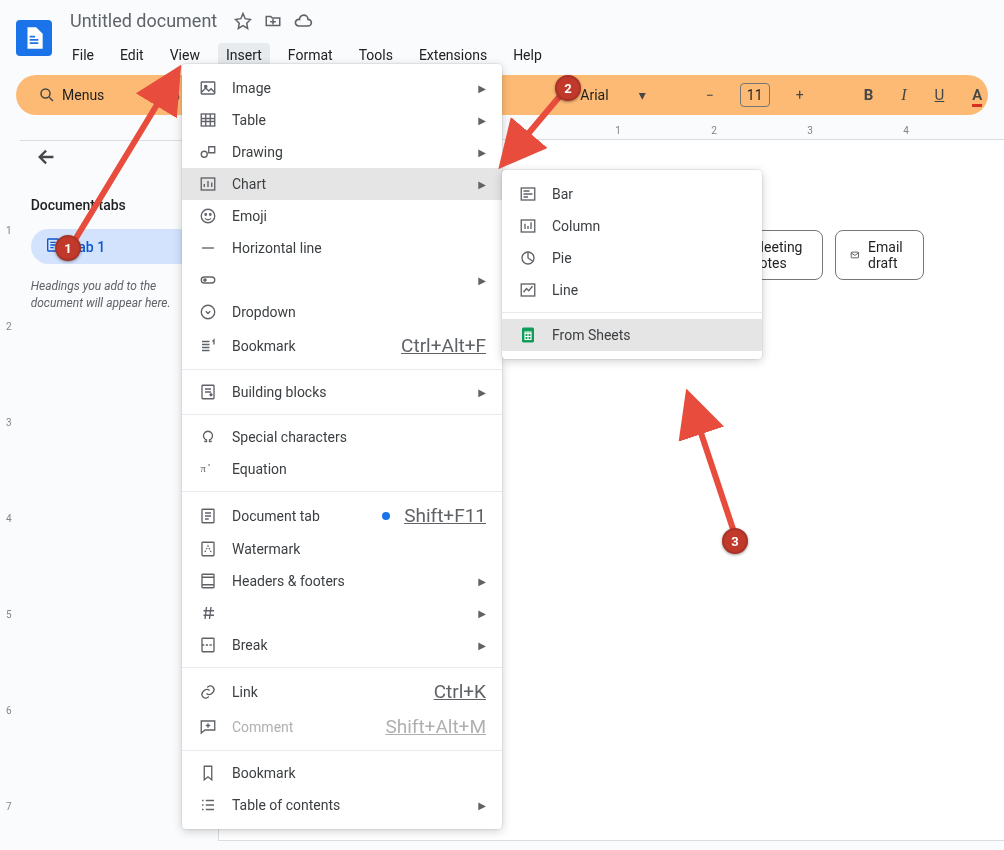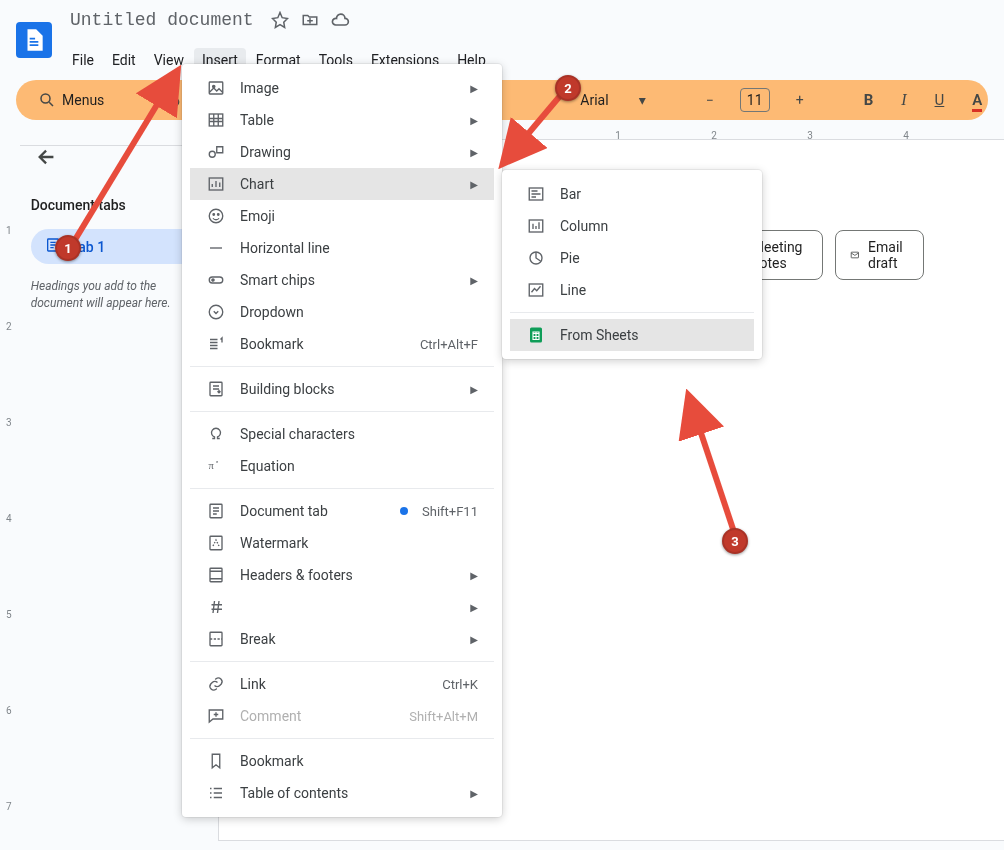--- a/index.html
+++ b/index.html
@@ -6,23 +6,23 @@
   html, body { margin: 0; padding: 0; font-family: "Google Sans", Roboto, Arial, sans-serif; font-size: 14px; color: #1f1f1f; background: #f9fbfd; }
   .app { width: 1004px; height: 850px; position: relative; overflow: hidden; }
 
   
   .header { padding: 8px 16px 0 16px; }
   .header-top { display: flex; align-items: center; gap: 12px; }
   .doc-icon { width: 36px; height: 36px; background: #1a73e8; border-radius: 4px; position: relative; display:flex; align-items:center; justify-content:center;}
   .doc-icon svg { width: 26px; height: 26px; fill: white; }
   .title-area { display:flex; flex-direction:column; }
   .title-row { display:flex; align-items:center; gap:10px; }
-  .doc-title { font-size: 18px; color: #5f6368; padding: 2px 6px; border-radius: 4px; font-family: Liberation Mono, monospace; }
+  .doc-title { font-size: 18px; color: #5f6368; padding: 2px 6px; border-radius: 4px; }
   .title-icon { width: 20px; height: 20px; color: #5f6368; display:flex; align-items:center; justify-content:center; cursor:pointer;}
-  .menu-bar { display:flex; gap:2px; margin-top:16px; }
+  .menu-bar { display:flex; gap:10px; margin-top:10px; }
   .menu-item { padding: 4px 8px; font-size: 14px; color:#202124; border-radius:4px; cursor:pointer; }
   .menu-item.active { background:#e8ebee; }
 
   
   .toolbar { margin: 8px 16px; background:#fdba74; border-radius: 24px; height: 40px; display:flex; align-items:center; padding: 0 10px; gap:24px; }
   .pill { display:flex; align-items:center; gap:6px; padding: 6px 12px; background:transparent; border-radius: 18px; cursor:pointer; }
   .ticon { width:20px; height:20px; color:#444746; display:flex; align-items:center; justify-content:center; cursor:pointer; border-radius: 6px; padding: 2px;}
   .ticon.box { border: 1px solid #747775; border-radius:4px; padding: 0 6px; height:24px; min-width:30px; font-size:14px; color:#1f1f1f; align-items:center; justify-content:center;}
   .font-name { font-size:14px; color:#1f1f1f; padding:0 4px;}
   .sep { width:1px; height:20px; background:#c7c7c7; margin:0 4px;}
@@ -46,26 +46,26 @@
   .tab-chip { display:flex; align-items:center; gap:10px; background:#d3e3fd; border-radius: 20px; padding:8px 14px; width: 180px; font-size:14px; color:#0b57d0; font-weight:500;}
   .tab-chip .chip-icon { color:#0b57d0; }
   .side-hint { font-size:12px; color:#5f6368; font-style:italic; margin-top:14px; line-height:1.4; max-width:180px;}
 
   .page-wrap { flex:1; padding-top:10px; }
   .page { background:white; margin-left:0; min-height:700px; box-shadow: 0 0 0 1px #dadce0; padding: 90px 80px; position:relative;}
   .chips-row { display:flex; gap:12px; }
   .doc-chip { display:inline-flex; align-items:center; gap:8px; border:1px solid #747775; border-radius:8px; padding:8px 14px; font-size:14px; color:#1f1f1f; cursor:pointer;}
 
   
-  .menu-popup { position:absolute; background:white; border-radius: 4px; box-shadow: 0 2px 10px rgba(0,0,0,.2), 0 0 0 1px rgba(0,0,0,.05); padding: 8px 8px; }
+  .menu-popup { position:absolute; background:white; border-radius: 4px; box-shadow: 0 2px 10px rgba(0,0,0,.2), 0 0 0 1px rgba(0,0,0,.05); padding: 8px 0; }
   .insert-menu { left: 182px; top: 64px; width: 320px; z-index: 50;}
   .mrow { display:flex; align-items:center; padding: 6px 16px; gap:14px; font-size:14px; color:#3c4043; cursor:pointer; position:relative; min-height:32px;}
   .mrow .micon { width:20px; height:20px; color:#5f6368; display:flex; align-items:center; justify-content:center; flex-shrink:0;}
   .mrow .mlabel { flex:1; }
-  .mrow .mshort { color:#5f6368; font-size:13px;}
+  .mrow .mshort { color:#5f6368; font-size:19px;text-decoration:underline;}
   .mrow .marrow { color:#5f6368; margin-left:auto; font-size:10px;}
   .mrow .mdot { width:8px; height:8px; background:#1a73e8; border-radius:50%; margin-left:8px;}
   .mrow.highlight { background:#e5e5e5;}
   .mrow.disabled { color:#b0b0b0; }
   .mrow.disabled .micon, .mrow.disabled .mshort { color:#b0b0b0;}
   .msep { height:1px; background:#e8eaed; margin:6px 0;}
 
   .submenu { left: 502px; top: 170px; width: 260px; z-index: 60;}
 
   
@@ -307,21 +307,20 @@
         </span>
         <span class="mlabel">Horizontal line</span>
       </div>
       <div class="mrow">
         <span class="micon">
           <svg width="18" height="18" viewBox="0 0 24 24" fill="none" stroke="#5f6368" stroke-width="1.8">
             <rect x="3" y="8" width="18" height="8" rx="4"></rect>
             <circle cx="8" cy="12" r="1.5" fill="#5f6368"></circle>
           </svg>
         </span>
-        <span class="mlabel">Smart chips</span>
         <span class="marrow">▶</span>
       </div>
       <div class="mrow">
         <span class="micon">
           <svg width="18" height="18" viewBox="0 0 24 24" fill="none" stroke="#5f6368" stroke-width="1.8">
             <circle cx="12" cy="12" r="9"></circle>
             <path d="M9 11l3 3 3-3"></path>
           </svg>
         </span>
         <span class="mlabel">Dropdown</span>

